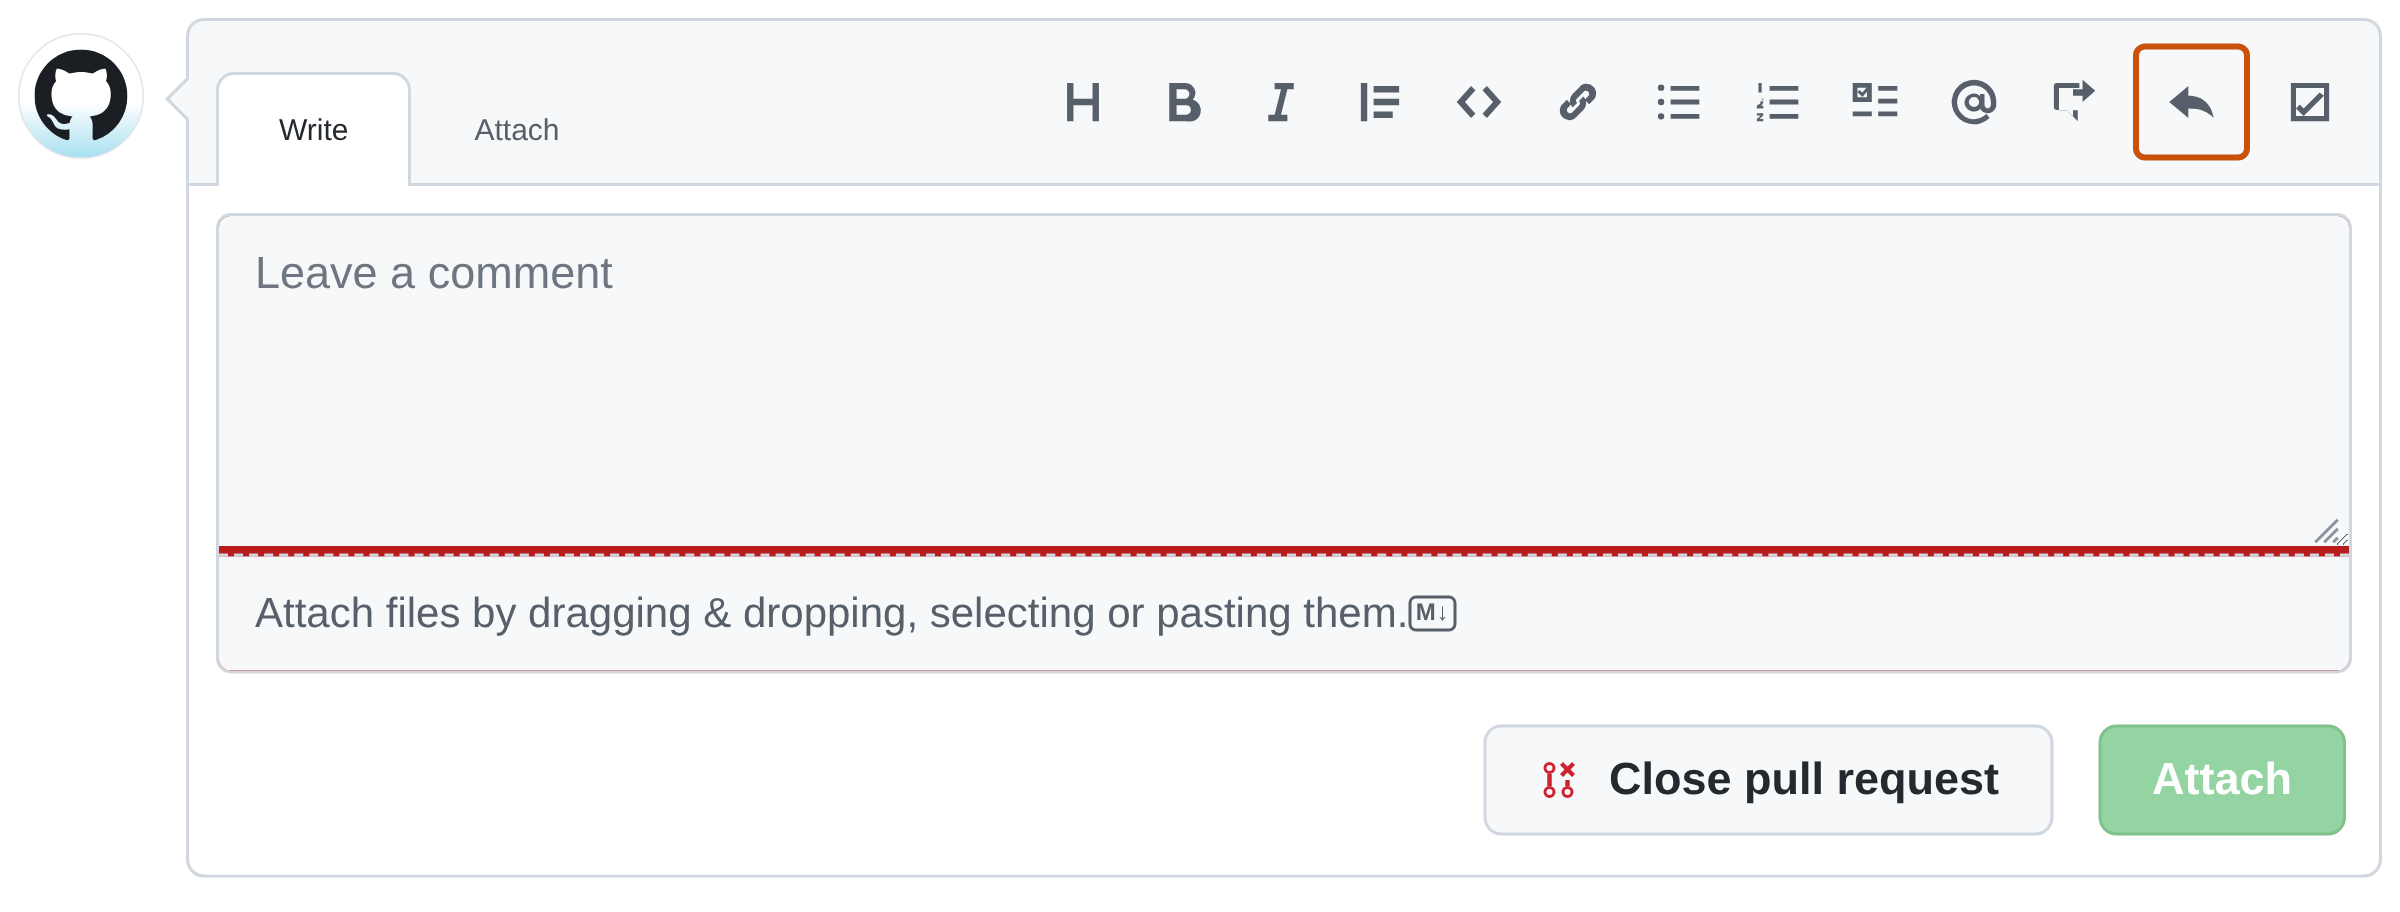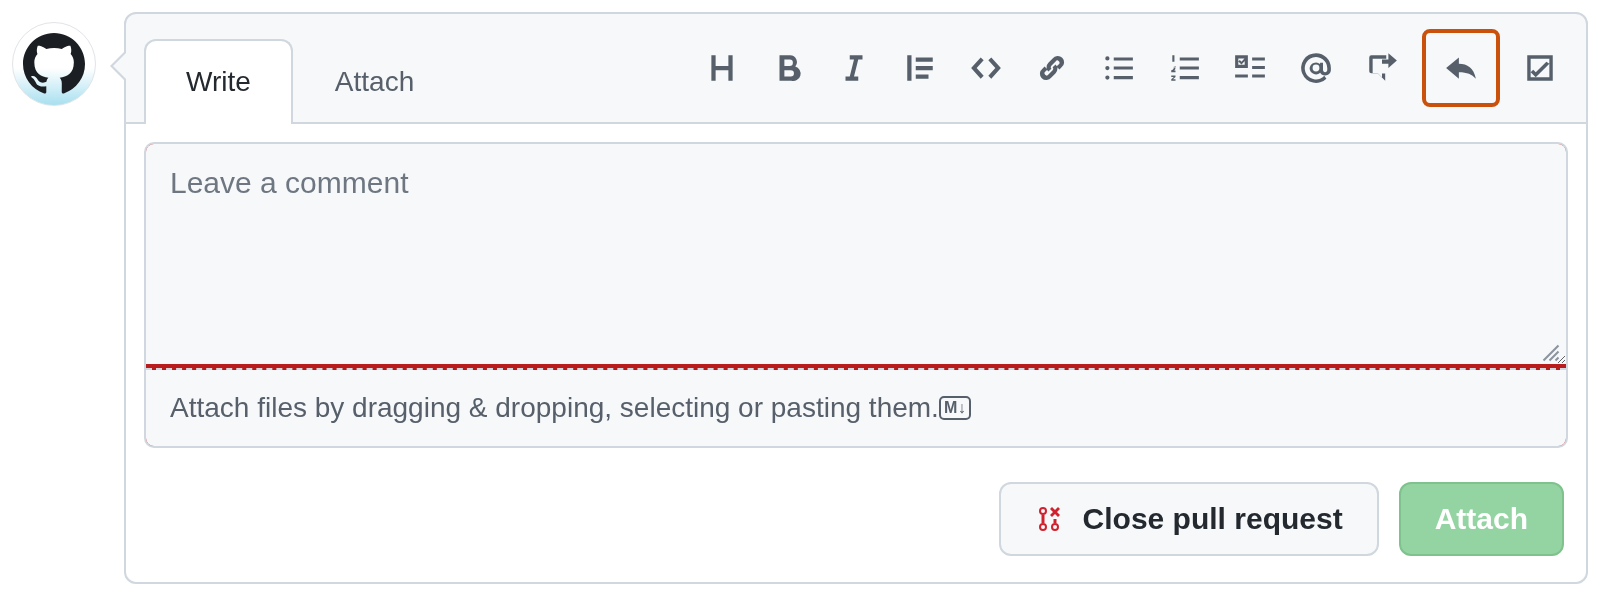--- a/index.html
+++ b/index.html
@@ -66,21 +66,21 @@
     height: 110px;
     border-bottom: 2px solid #d0d7de;
   }
   .tabs {
     display: flex;
     align-items: flex-end;
     height: 100%;
     gap: 0;
   }
   .tab {
-    font-size: 28px;
+    font-size: 20px;
     color: #57606a;
     padding: 26px 40px 26px;
     line-height: 1.1;
     cursor: pointer;
     border: 2px solid transparent;
     border-bottom: none;
     border-top-left-radius: 12px;
     border-top-right-radius: 12px;
     position: relative;
     top: 2px;
@@ -171,21 +171,21 @@
     border-radius: 5px;
     padding: 1px 3px;
     letter-spacing: 0.5px;
     display: inline-flex;
     align-items: center;
     gap: 2px;
   }
   .actions {
     display: flex;
     justify-content: flex-end;
-    gap: 20px;
+    gap: 30px;
     padding: 34px 4px 8px;
   }
   .btn {
     font-size: 30px;
     font-weight: 600;
     padding: 18px 34px;
     border-radius: 12px;
     cursor: pointer;
     display: inline-flex;
     align-items: center;

